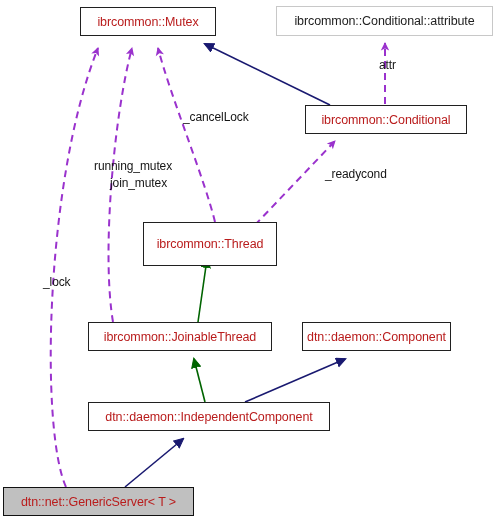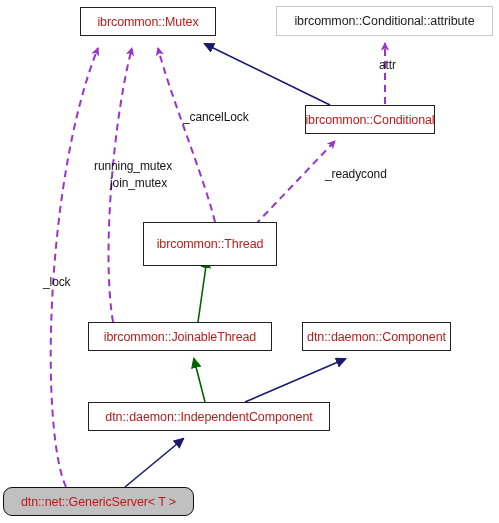--- a/index.html
+++ b/index.html
@@ -35,21 +35,20 @@
     white-space: nowrap;
     letter-spacing: -0.1px;
   }
   .node-box.faded {
     border-color: #c8c8c8;
     color: #222222;
   }
   .node-box.highlight {
     background: #c0c0c0;
     border-color: #111111;
-    border-radius: 9px;
   }
   .edge-label {
     position: absolute;
     font-size: 12px;
     color: #151515;
     white-space: nowrap;
     letter-spacing: -0.1px;
   }
 </style>
 </head>
@@ -92,21 +91,21 @@
   </svg>
 
   <div class="node-box" style="left:80px; top:7px; width:136px; height:29px;">
     <span>ibrcommon::Mutex</span>
   </div>
 
   <div class="node-box faded" style="left:276px; top:6px; width:217px; height:30px;">
     <span>ibrcommon::Conditional::attribute</span>
   </div>
 
-  <div class="node-box" style="left:305px; top:105px; width:130px; height:29px;">
+  <div class="node-box" style="left:305px; top:105px; width:162px; height:29px;">
     <span>ibrcommon::Conditional</span>
   </div>
 
   <div class="node-box" style="left:143px; top:222px; width:134px; height:44px;">
     <span>ibrcommon::Thread</span>
   </div>
 
   <div class="node-box" style="left:88px; top:322px; width:184px; height:29px;">
     <span>ibrcommon::JoinableThread</span>
   </div>

